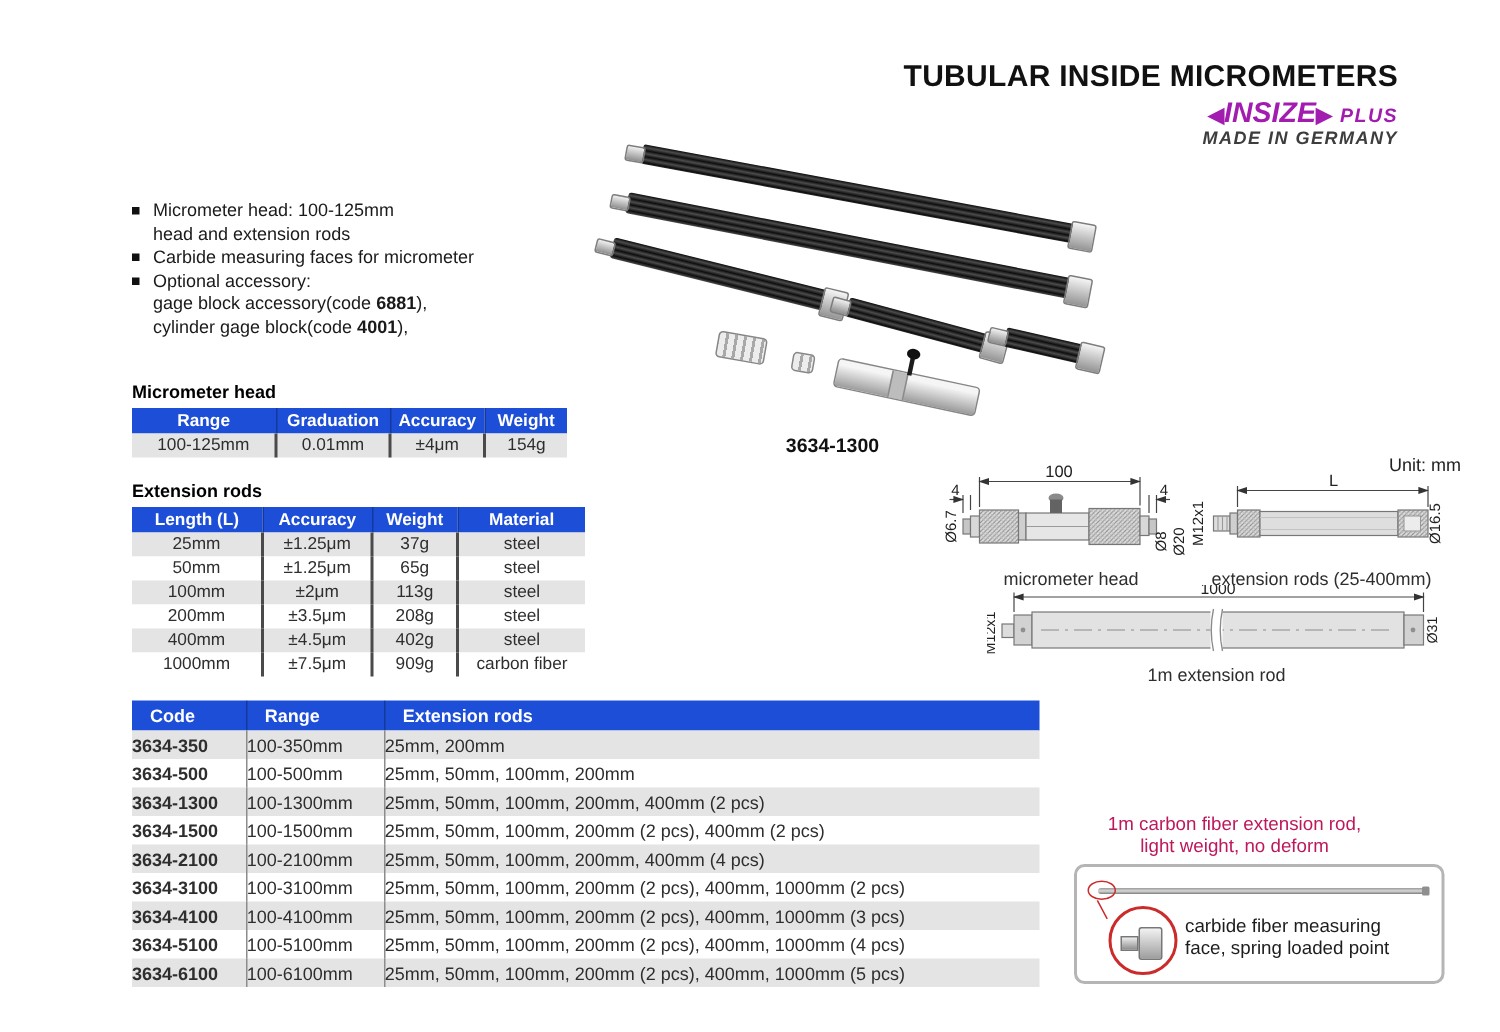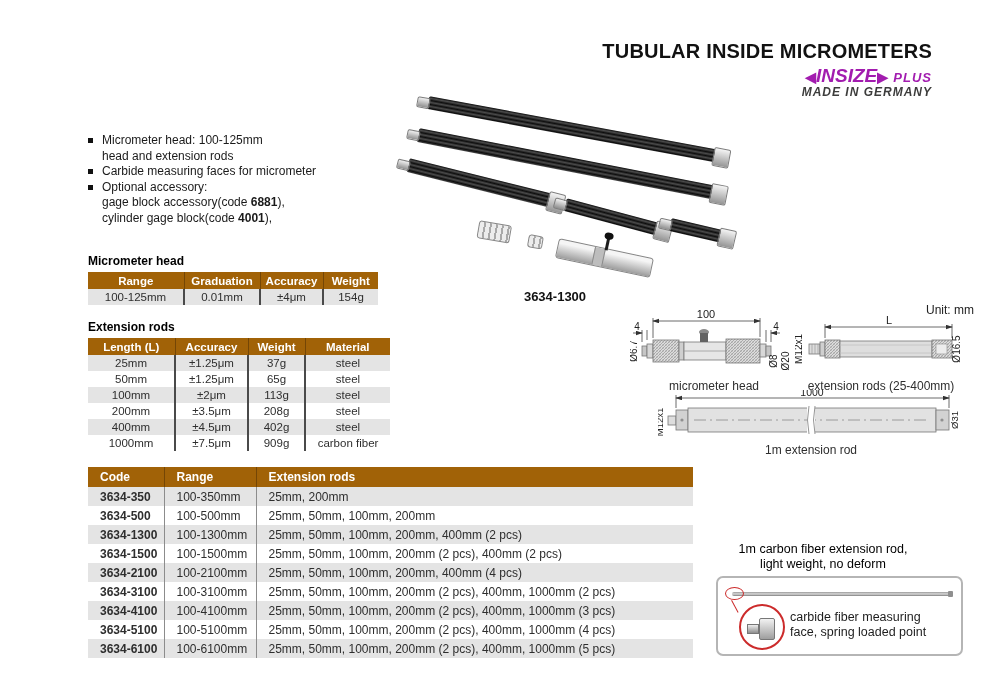--- a/index.html
+++ b/index.html
@@ -19,30 +19,30 @@
   .brand-tagline { color:#3d3d3c; font-style:italic; font-weight:bold; font-size:12px; letter-spacing:1px; }
   
   .features { position:absolute; left:88px; top:121px; width:320px; font-size:12px; line-height:15.6px;margin-top:12px; }
   .feature-line { display:flex; }
   .feature-bullet { width:14px; flex:none; }
   .feature-bullet.on::before { content:""; display:inline-block; width:5px; height:5px; background:#111; margin-bottom:1px; }
   
   .tbl-block { position:absolute; }
   .tbl-title { font-size:12px; font-weight:bold; margin-bottom:4px; color:#000; }
   table { border-collapse:collapse; table-layout:fixed; font-size:11.5px; }
-  th { background:#a16207; color:#fff; font-weight:bold; height:17px; }
+  th { background:#1d4ed8; color:#fff; font-weight:bold; height:17px; }
   th + th { border-left:1px solid rgba(0,0,0,.28); }
   td { color:#2e2e2e; height:16px; }
   tbody tr:nth-child(odd) { background:#e4e4e4; }
   tbody tr:nth-child(even) { background:#fff; }
   .tbl-center th, .tbl-center td { text-align:center; }
   .tbl-center td + td { border-left:2px solid #4a4a4a; }
   .tbl-codes { font-size:12px; }
   .tbl-codes th { text-align:left; padding-left:12px; height:20px; }
-  .tbl-codes td { text-align:left; padding-left:12px; height:19px; }
+  .tbl-codes td { text-align:left; height:19px; }
   .tbl-codes td + td { border-left:1.5px solid #8c8c8c; }
   .tbl-codes td:first-child { font-weight:bold; }
   
   .photo { position:absolute; left:400px; top:88px; width:600px; height:215px; }
   .rod { position:absolute; height:13px; transform-origin:left center; border-radius:2px;
     background:repeating-linear-gradient(to bottom,#0b0b0b 0px,#4c4c4c 2px,#101010 4px); }
   .rod::before { content:""; position:absolute; left:-11px; top:18%; width:11px; height:64%;
     background:linear-gradient(#f0f0f0,#8e8e8e); border-radius:2px; border:1px solid #7d7d7d; }
   .rod::after { content:""; position:absolute; right:-15px; top:-12%; width:15px; height:124%;
     background:linear-gradient(#f4f4f4,#949494); border:1px solid #7d7d7d; border-radius:2px; }
@@ -56,21 +56,21 @@
   .product-code { position:absolute; left:495px; top:289px; width:120px; text-align:center;
     font-size:13px; font-weight:bold; color:#111; }
   
   .diagram { position:absolute; text-align:center; }
   .diagram svg { display:block; }
   .diagram-caption { font-size:12px; color:#2e2e2e; margin-top:1px; }
   .unit-note { position:absolute; left:878px; top:303px; font-size:12px; color:#222;margin-left:48px; }
   svg text { font-family:"Liberation Sans", sans-serif; fill:#222; }
   
   .callout-note { position:absolute; left:703px; top:542px; width:240px; text-align:center;
-    font-size:12.5px; line-height:15px; color:#000000; }
+    font-size:12.5px; line-height:15px; color:#be185d; }
   .callout-box { position:absolute; left:716px; top:576px; width:247px; height:80px;
     border:2px solid #b5b5b5; border-radius:7px; background:#fff; }
   .mini-rod { position:absolute; left:14px; top:14px; width:218px; height:4px;
     background:linear-gradient(#9a9a9a,#d8d8d8,#7d7d7d); border-radius:2px; }
   .mini-rod::after { content:""; position:absolute; right:-3px; top:-1px; width:5px; height:6px; background:#8f8f8f; border-radius:1px; }
   .red-ellipse { position:absolute; left:7px; top:9px; width:19px; height:13px;
     border:1.5px solid #cc2b2b; border-radius:50%; }
   .red-connector { position:absolute; left:14px; top:22px; width:14px; height:0;
     border-top:1.5px solid #cc2b2b; transform:rotate(62deg); transform-origin:left top; }
   .red-circle { position:absolute; left:21px; top:26px; width:46px; height:46px;

